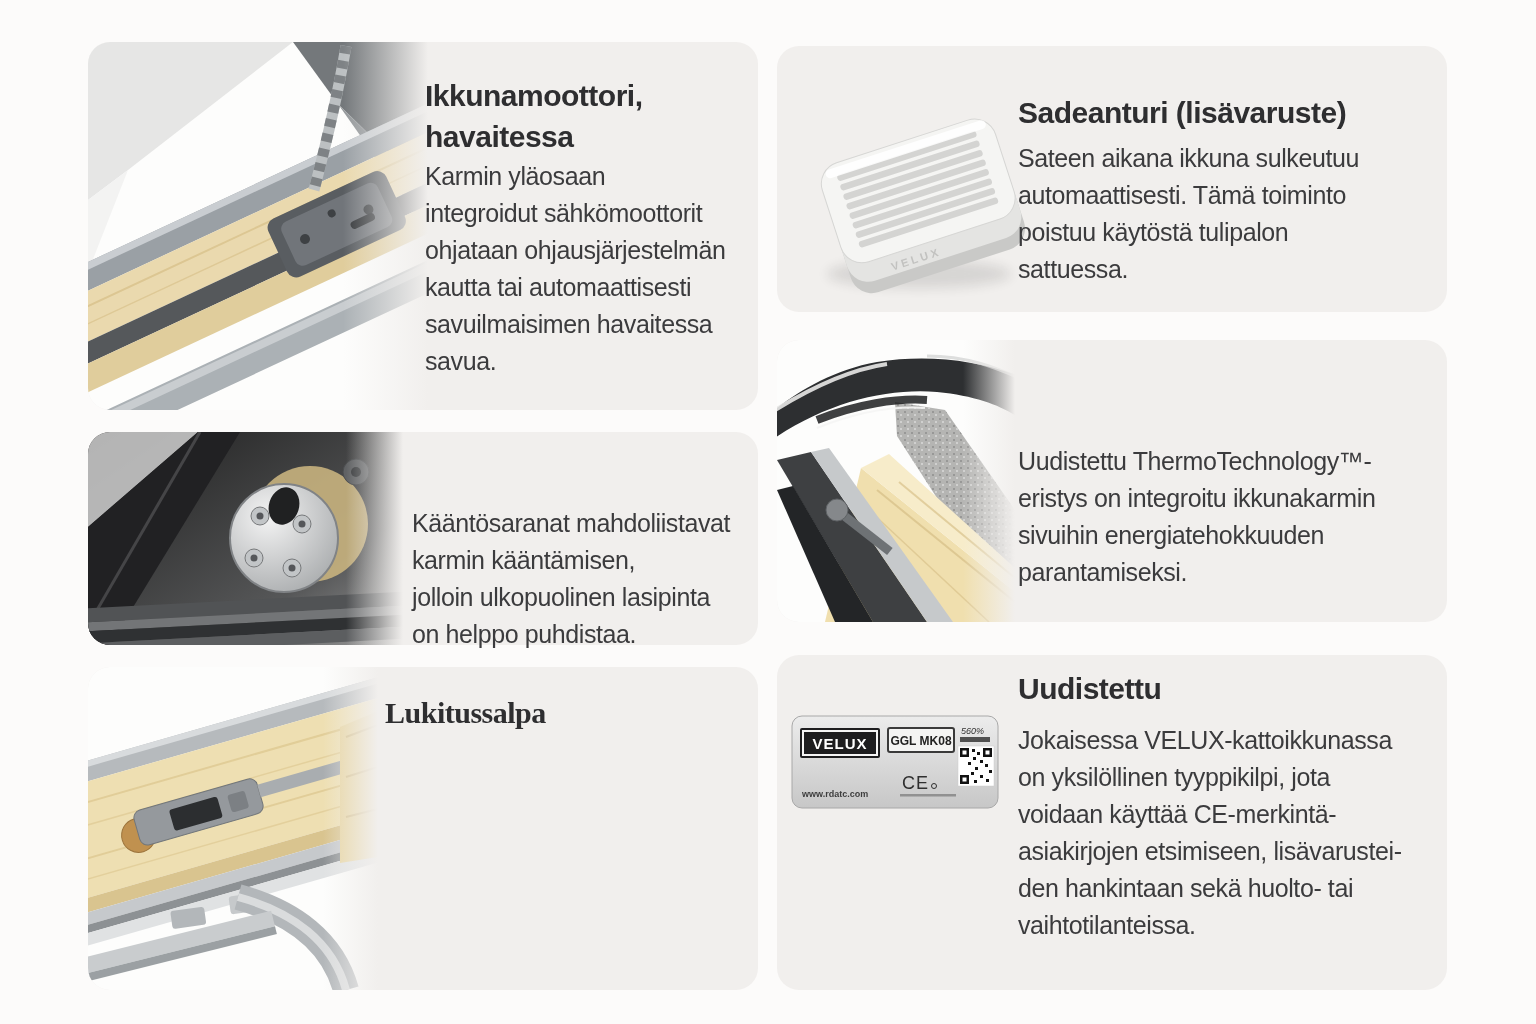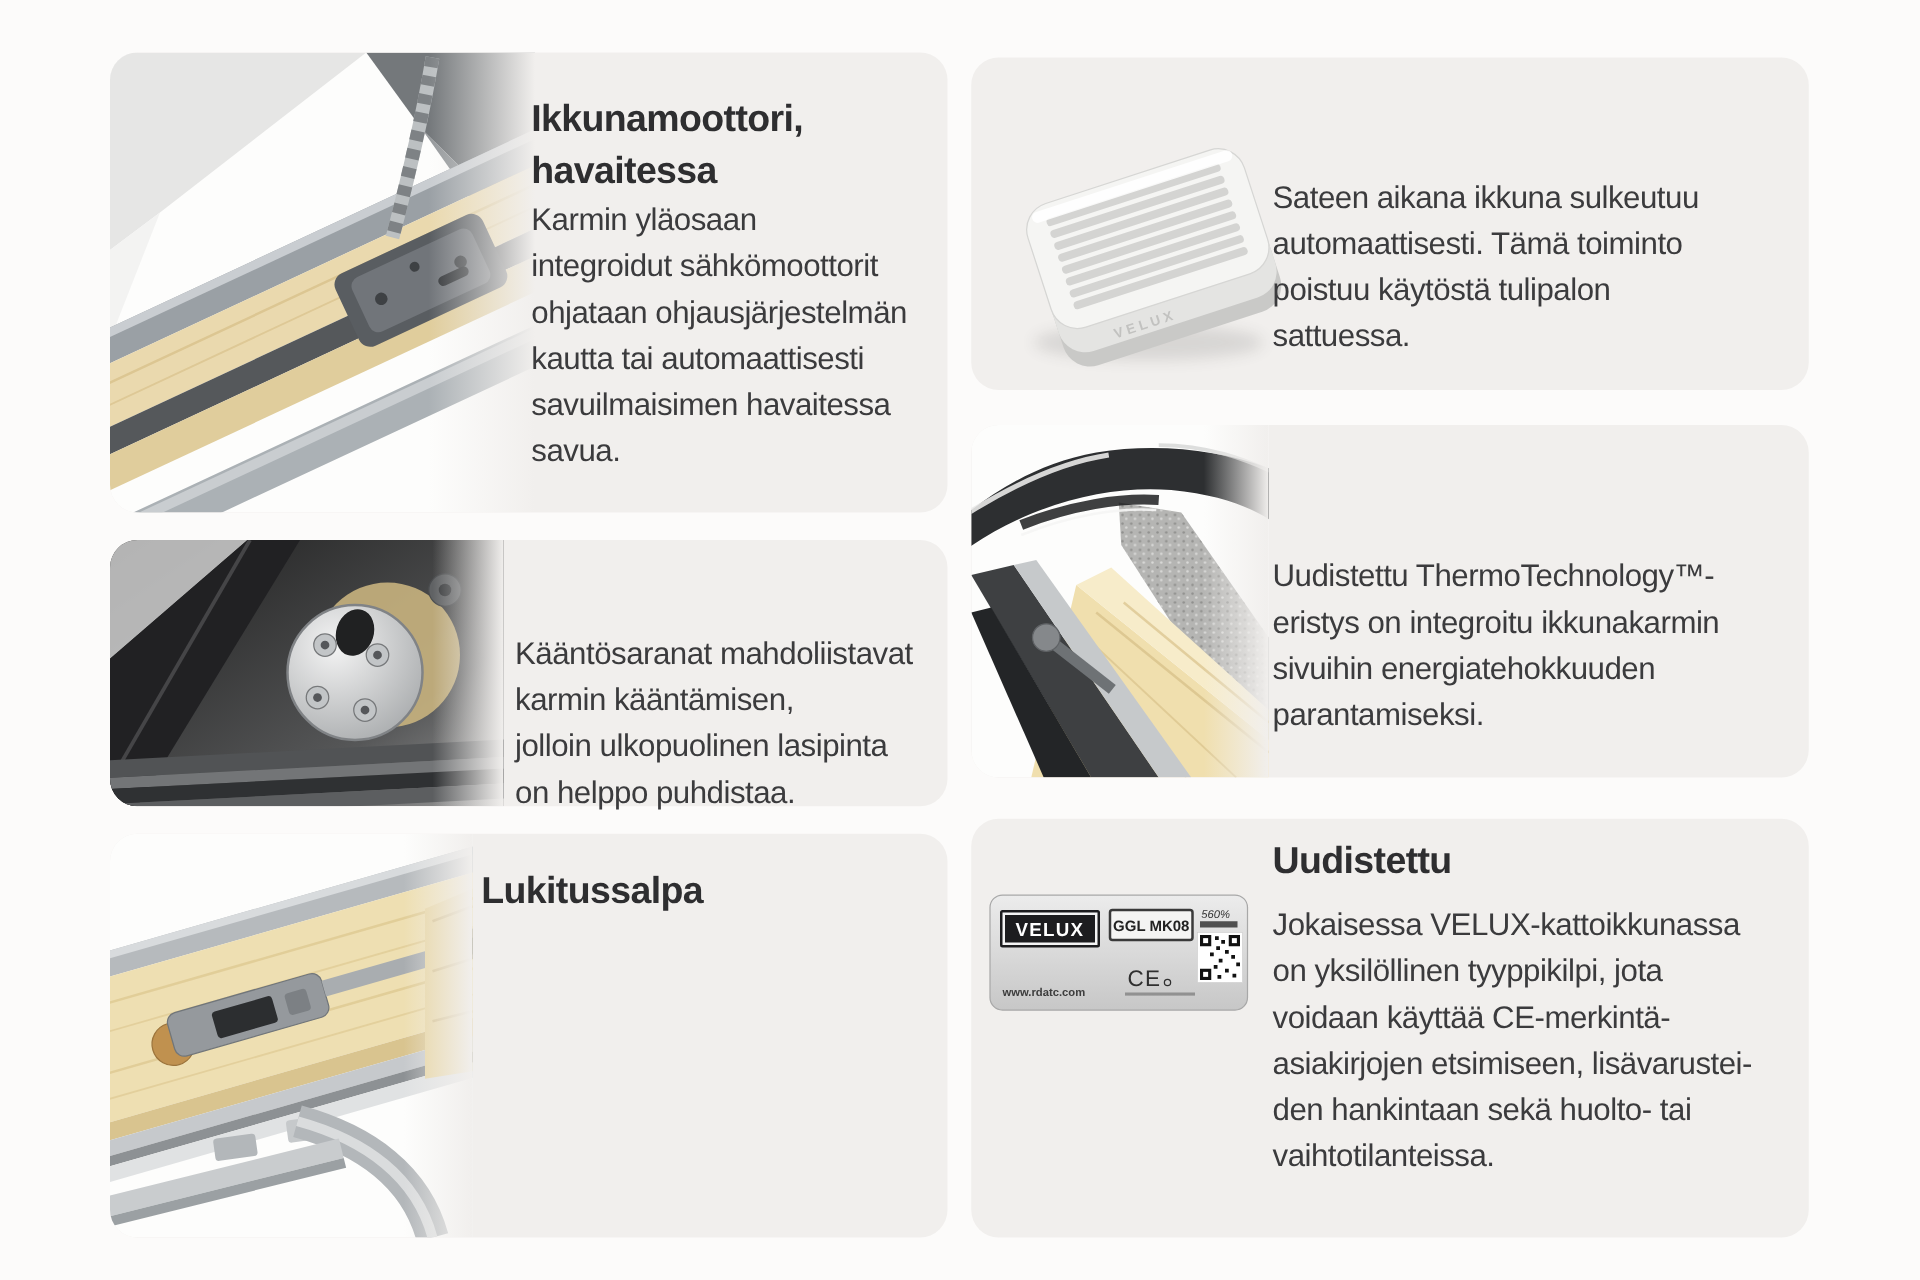--- a/index.html
+++ b/index.html
@@ -105,20 +105,21 @@
         <rect x="40" y="94" width="146" height="6.5" rx="3" fill="#d4d4d2"></rect>
         <rect x="40" y="104" width="146" height="6.5" rx="3" fill="#d4d4d2"></rect>
         <rect x="40" y="114" width="146" height="6.5" rx="3" fill="#d4d4d2"></rect>
         <rect x="40" y="124" width="146" height="6.5" rx="3" fill="#d4d4d2"></rect>
         <rect x="40" y="134" width="146" height="6.5" rx="3" fill="#d4d4d2"></rect>
         <rect x="30" y="56" width="168" height="9" rx="4.5" fill="#ffffff" opacity="0.85"></rect>
         <text x="64" y="172" font-size="11" letter-spacing="3" fill="#c2c2c0" font-weight="700">VELUX</text>
       </g>
     </svg>
   </div>
+  <div class="card-title" style="left:241px;top:46px;">Sadeanturi (lisävaruste)</div>
   <div class="card-body" style="left:241px;top:94px;">Sateen aikana ikkuna sulkeutuu
 automaattisesti. Tämä toiminto
 poistuu käytöstä tulipalon
 sattuessa.</div>
 </div>
 
 <div class="card" style="left:88px;top:432px;width:670px;height:213px;">
   <div class="photo" style="width:315px;height:213px;">
     <svg width="315" height="213" viewBox="0 0 315 213">
       <defs>
@@ -204,21 +205,21 @@
       <circle cx="60" cy="170" r="11" fill="#85888b" stroke="#5f6265"></circle>
       <rect x="186" y="0" width="52" height="282" fill="url(#fadeE)"></rect>
     </svg>
   </div>
   <div class="card-body" style="left:241px;top:103px;">Uudistettu ThermoTechnology™-
 eristys on integroitu ikkunakarmin
 sivuihin energiatehokkuuden
 parantamiseksi.</div>
 </div>
 
-<div class="card" style="left:88px;top:667px;width:670px;height:323px;">
+<div class="card" style="left:88px;top:667px;width:670px;height:323px;font-family:Liberation Serif, serif;">
   <div class="photo" style="width:290px;height:323px;border-radius:22px 0 0 22px;">
     <svg width="290" height="323" viewBox="0 0 290 323">
       <defs>
         <linearGradient id="fadeC" x1="0" y1="0" x2="1" y2="0">
           <stop offset="0" stop-color="#f1efed" stop-opacity="0"></stop>
             <stop offset="1" stop-color="#f1efed"></stop>
         </linearGradient>
       </defs>
       <rect width="290" height="323" fill="#fdfdfc"></rect>
       <g transform="rotate(-16 145 160)">

